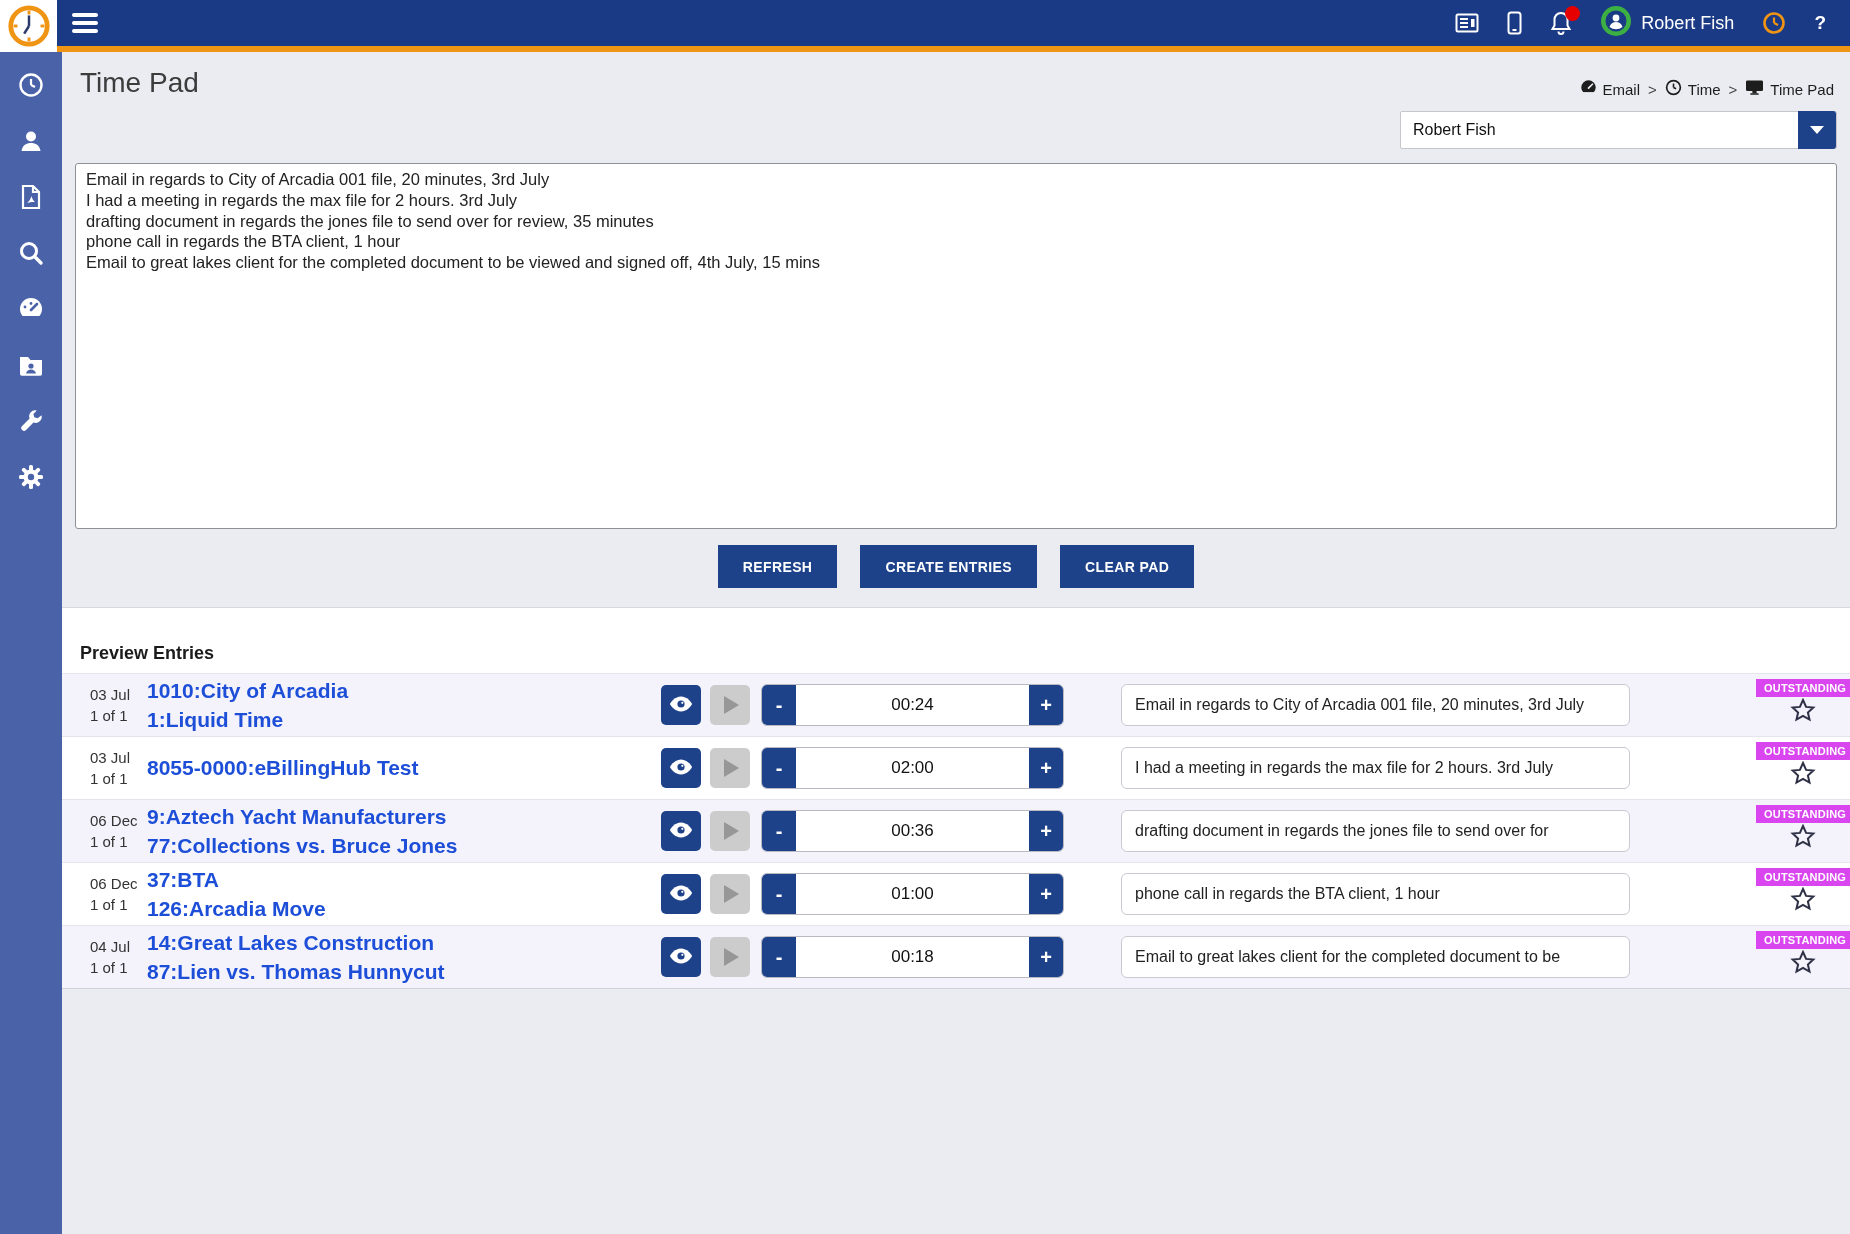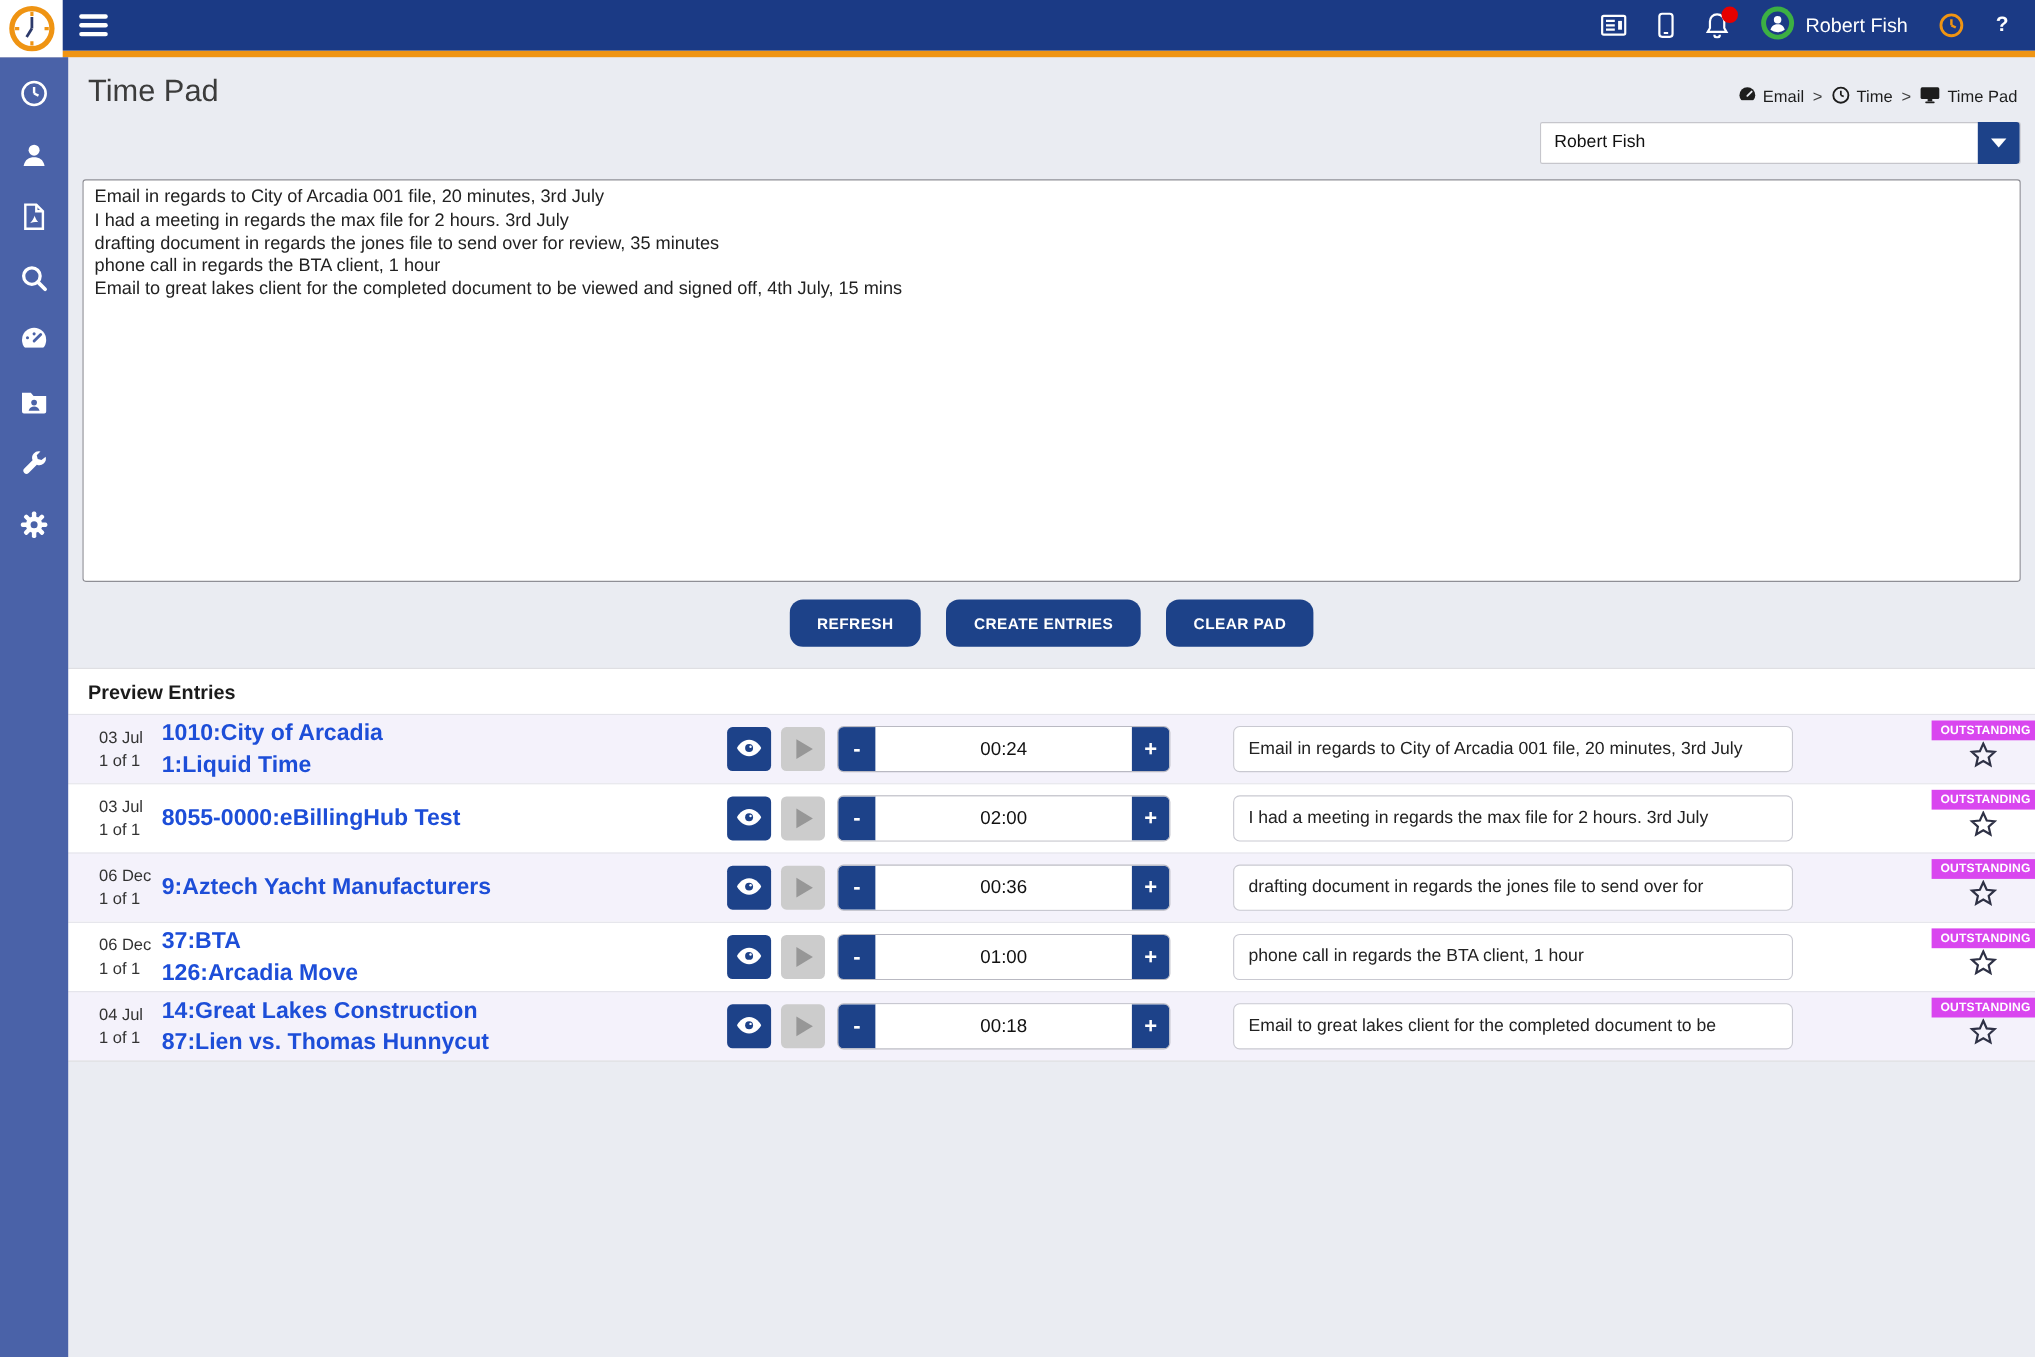--- a/index.html
+++ b/index.html
@@ -41,26 +41,26 @@
   .user-select .val { padding-left:12px; font-size:16px; color:#111; }
   .select-btn { margin-left:auto; width:38px; height:38px; background:#1d4289; border:none; border-radius:0 3px 3px 0;
                 display:flex; align-items:center; justify-content:center; cursor:pointer; }
   .caret-down { width:0; height:0; border-left:7px solid transparent; border-right:7px solid transparent; border-top:8px solid #fff; }
 
   .pad-textarea { display:block; width:1762px; margin:0 13px; height:366px; background:#fff;
                   border:1px solid #8f8f96; border-radius:3px; padding:5px 10px; font-size:16.5px; line-height:1.26;
                   color:#222; font-family:"Liberation Sans", sans-serif; resize:none; }
 
   .actions { display:flex; justify-content:center; gap:23px; padding:16px 0 19px; }
-  .action-btn { background:#1d4289; color:#fff; border:none; border-radius:12px; height:43px; padding:0 25px;
+  .action-btn { background:#1d4289; color:#fff; border:none; border-radius:0; height:43px; padding:0 25px;
                 font-size:14px; font-weight:bold; letter-spacing:0.4px; cursor:pointer; font-family:"Liberation Sans", sans-serif; }
 
   
   .preview-section { background:#fff; border-top:1px solid #d8d8dc; border-bottom:1px solid #cfcfd4; }
-  .preview-heading { font-size:18px; font-weight:bold; color:#1b1b1b; padding:11px 0 9px 18px; }
+  .preview-heading { font-size:18px; font-weight:bold; color:#1b1b1b; padding:11px 0 9px 18px;margin-top:24px; }
   .entry-row { display:flex; align-items:center; height:63px; border-top:1px solid #e4e4ea; }
   .entry-row:nth-child(odd) { background:#f4f2fb; }
   .entry-row:nth-child(even) { background:#ffffff; }
   .col-date { width:85px; padding-left:28px; font-size:15px; color:#333; line-height:1.4; }
   .col-matter { width:514px; font-size:21px; font-weight:bold; color:#1d4ed8; line-height:1.4; }
   .icon-btn { width:40px; height:40px; border:none; border-radius:5px; display:flex; align-items:center;
               justify-content:center; cursor:pointer; flex:none; }
   .btn-eye { background:#1d4289; }
   .btn-play { background:#cccccc; margin-left:9px; cursor:default; }
   .play-tri { width:0; height:0; border-top:9px solid transparent; border-bottom:9px solid transparent; border-left:15px solid #979797; margin-left:3px; }
@@ -333,20 +333,21 @@
     </div>
   </div>
 
   <div class="entry-row">
     <div class="col-date">
       <div>06 Dec</div>
       <div>1 of 1</div>
     </div>
     <div class="col-matter">
       <div>9:Aztech Yacht Manufacturers</div>
+      <div>77:Collections vs. Bruce Jones</div>
     </div>
     <button class="icon-btn btn-eye">
       <span><svg width="24" height="18" viewBox="0 0 24 18">
                 <path d="M12 1.5C6 1.5 1.8 7 1 9c.8 2 5 7.5 11 7.5S22.2 11 23 9c-.8-2-5-7.5-11-7.5z" fill="#fff"></path>
                 <circle cx="12" cy="9" r="3.6" fill="#1d4289"></circle>
                 <circle cx="13.3" cy="7.8" r="1.1" fill="#fff"></circle>
               </svg></span>
     </button>
     <button class="icon-btn btn-play" disabled="">
       <span class="play-tri"></span>

